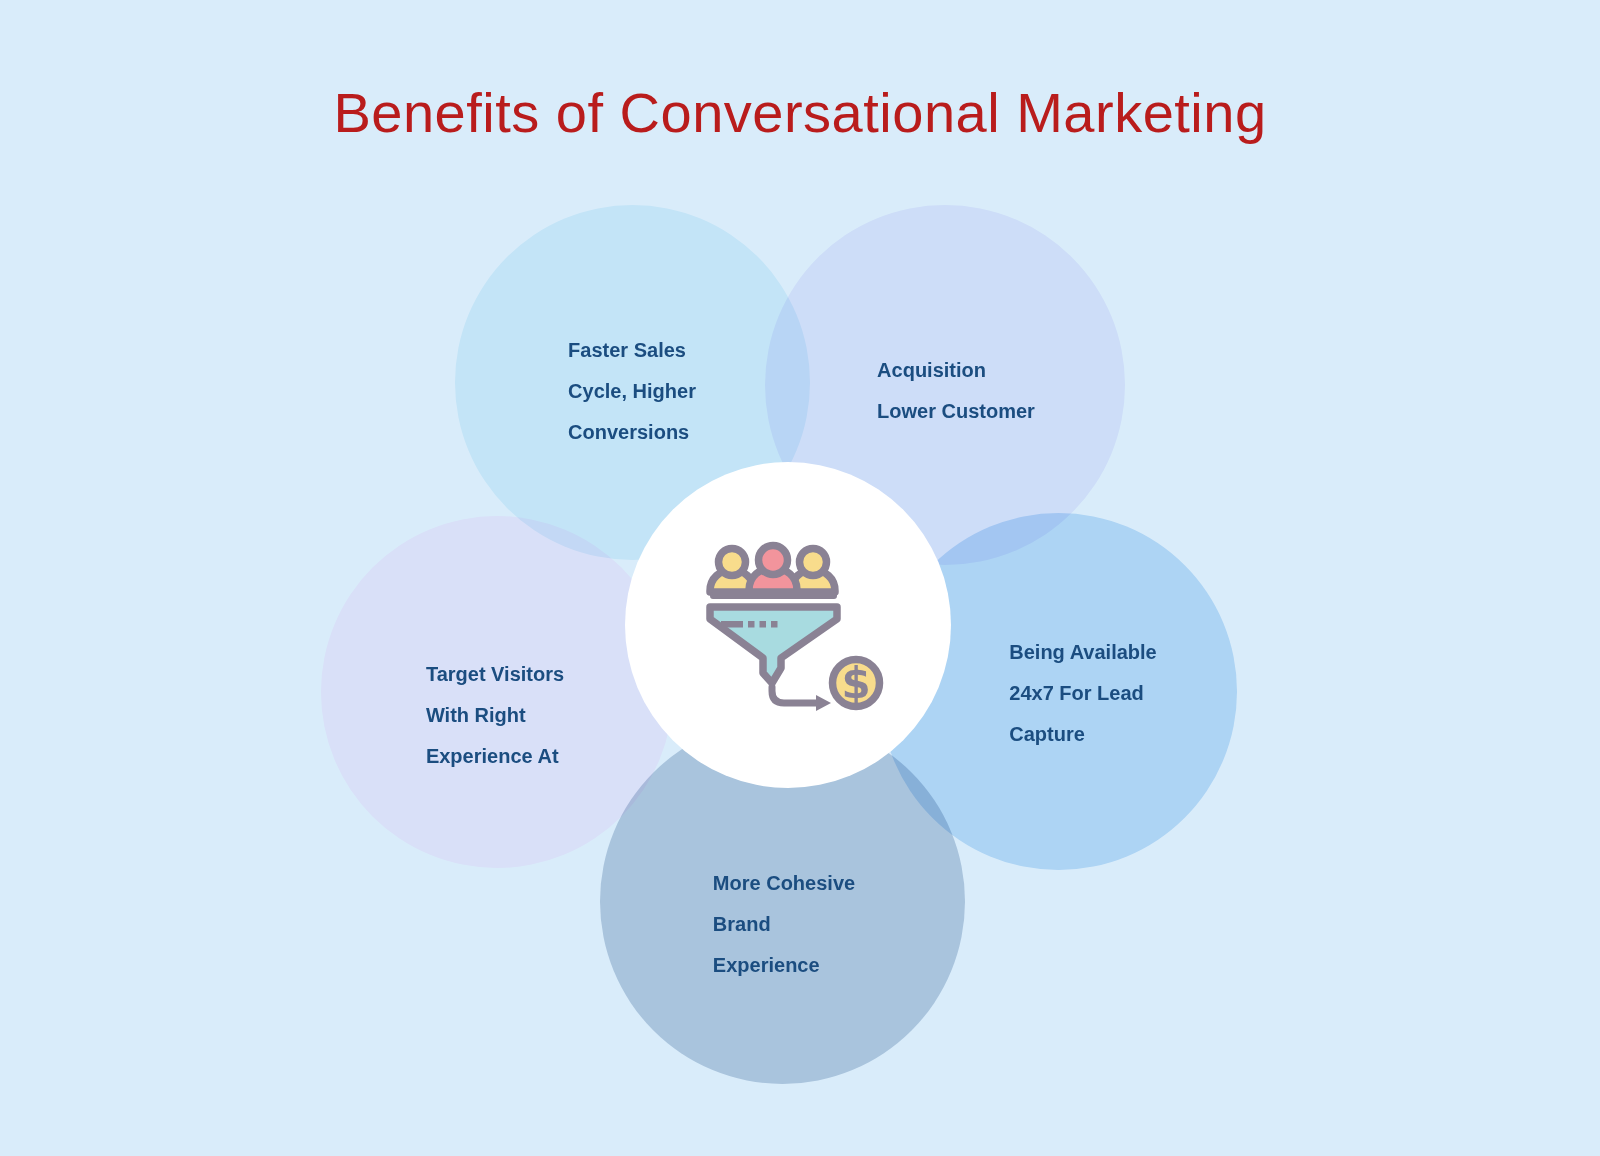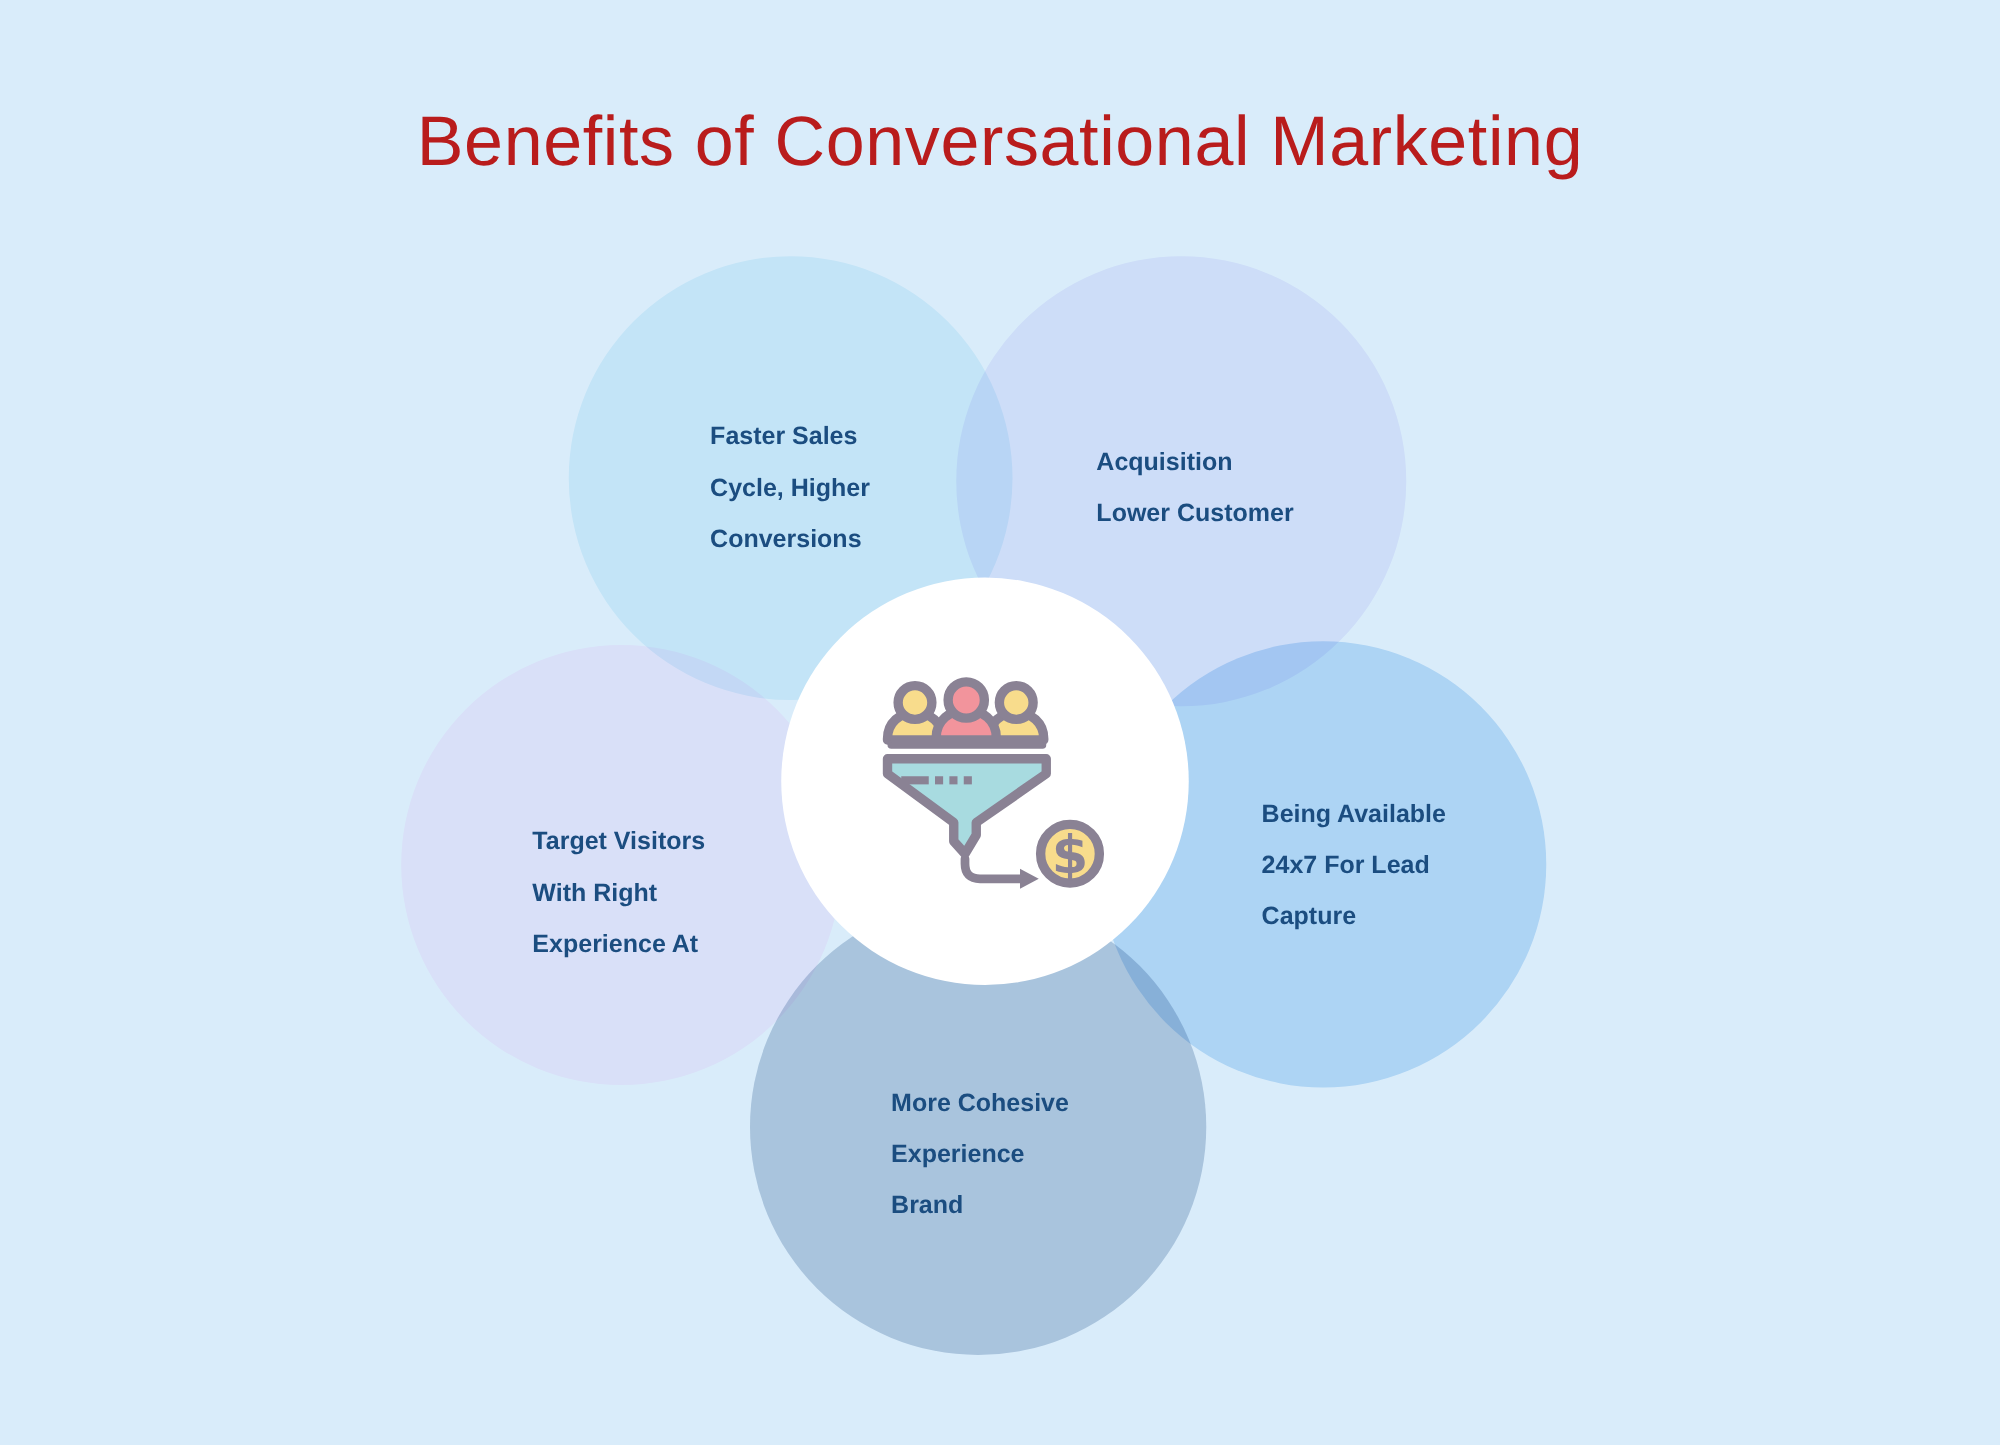--- a/index.html
+++ b/index.html
@@ -138,17 +138,17 @@
   </div>
 
   <div class="label l-r">
     <div>Being Available</div>
     <div>24x7 For Lead</div>
     <div>Capture</div>
   </div>
 
   <div class="label l-b">
     <div>More Cohesive</div>
+    <div>Brand</div>
     <div>Experience</div>
-    <div>Brand</div>
   </div>
 
 </div>
 
 </body></html>

